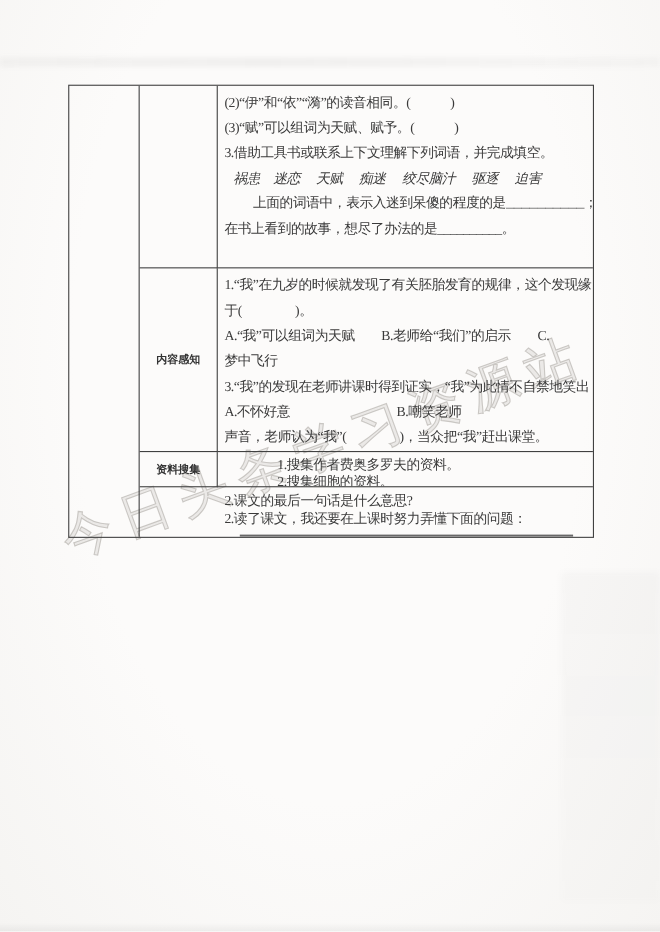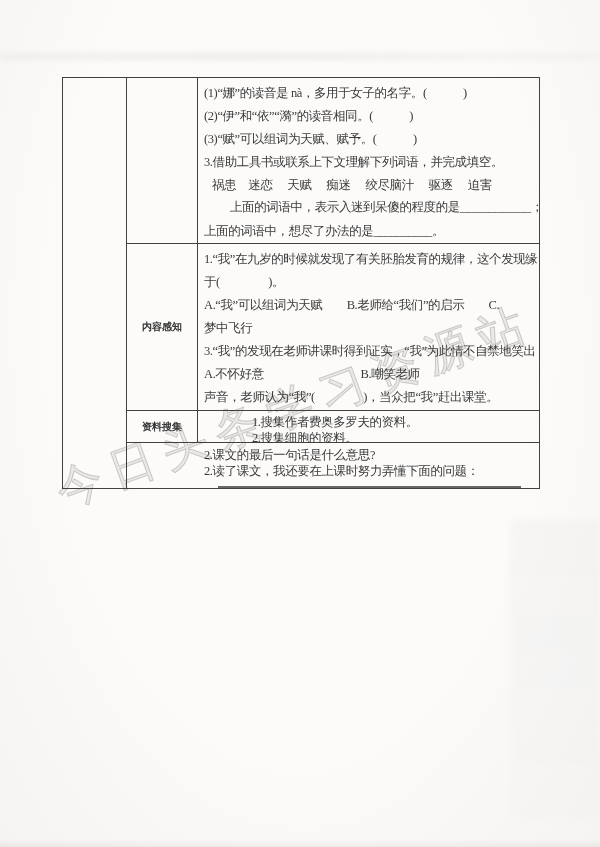--- a/index.html
+++ b/index.html
@@ -82,27 +82,26 @@
   <div class="bottom-band"></div>
 
   <div class="watermark">今日头条学习资源站</div>
 
   <div class="wtable">
 
     <div class="cell merged-left"></div>
 
     <div class="cell label-cell" style="grid-row:1"></div>
     <div class="cell content-cell r1" style="grid-row:1">
-        <div class="line">(1)“娜”的读音是 nà，多用于女子的名字。(　　　)</div>
         <div class="line">(2)“伊”和“依”“漪”的读音相同。(　　　)</div>
         <div class="line">(3)“赋”可以组词为天赋、赋予。(　　　)</div>
         <div class="line">3.借助工具书或联系上下文理解下列词语，并完成填空。</div>
-        <div class="line" style="padding-left: 8px;">祸患　迷恋　 天赋　 痴迷　 绞尽脑汁　 驱逐　 迫害</div>
+        <div class="line" style="padding-left: 8px; font-style: italic;">祸患　迷恋　 天赋　 痴迷　 绞尽脑汁　 驱逐　 迫害</div>
         <div class="line" style="padding-left: 26px; font-family: Liberation Mono, monospace;">上面的词语中，表示入迷到呆傻的程度的是__________；</div>
-        <div class="line">上面的词语中，想尽了办法的是__________。</div>
+        <div class="line">在书上看到的故事，想尽了办法的是__________。</div>
       </div>
 
     <div class="cell label-cell" style="grid-row:2">内容感知</div>
     <div class="cell content-cell r2" style="grid-row:2">
         <div class="line">1.“我”在九岁的时候就发现了有关胚胎发育的规律，这个发现缘</div>
         <div class="line">于(　　　　)。</div>
         <div class="line">A.“我”可以组词为天赋　　B.老师给“我们”的启示　　C.</div>
         <div class="line">梦中飞行</div>
         <div class="line">3.“我”的发现在老师讲课时得到证实，“我”为此情不自禁地笑出</div>
         <div class="line">A.不怀好意　　　　　　　　B.嘲笑老师</div>

